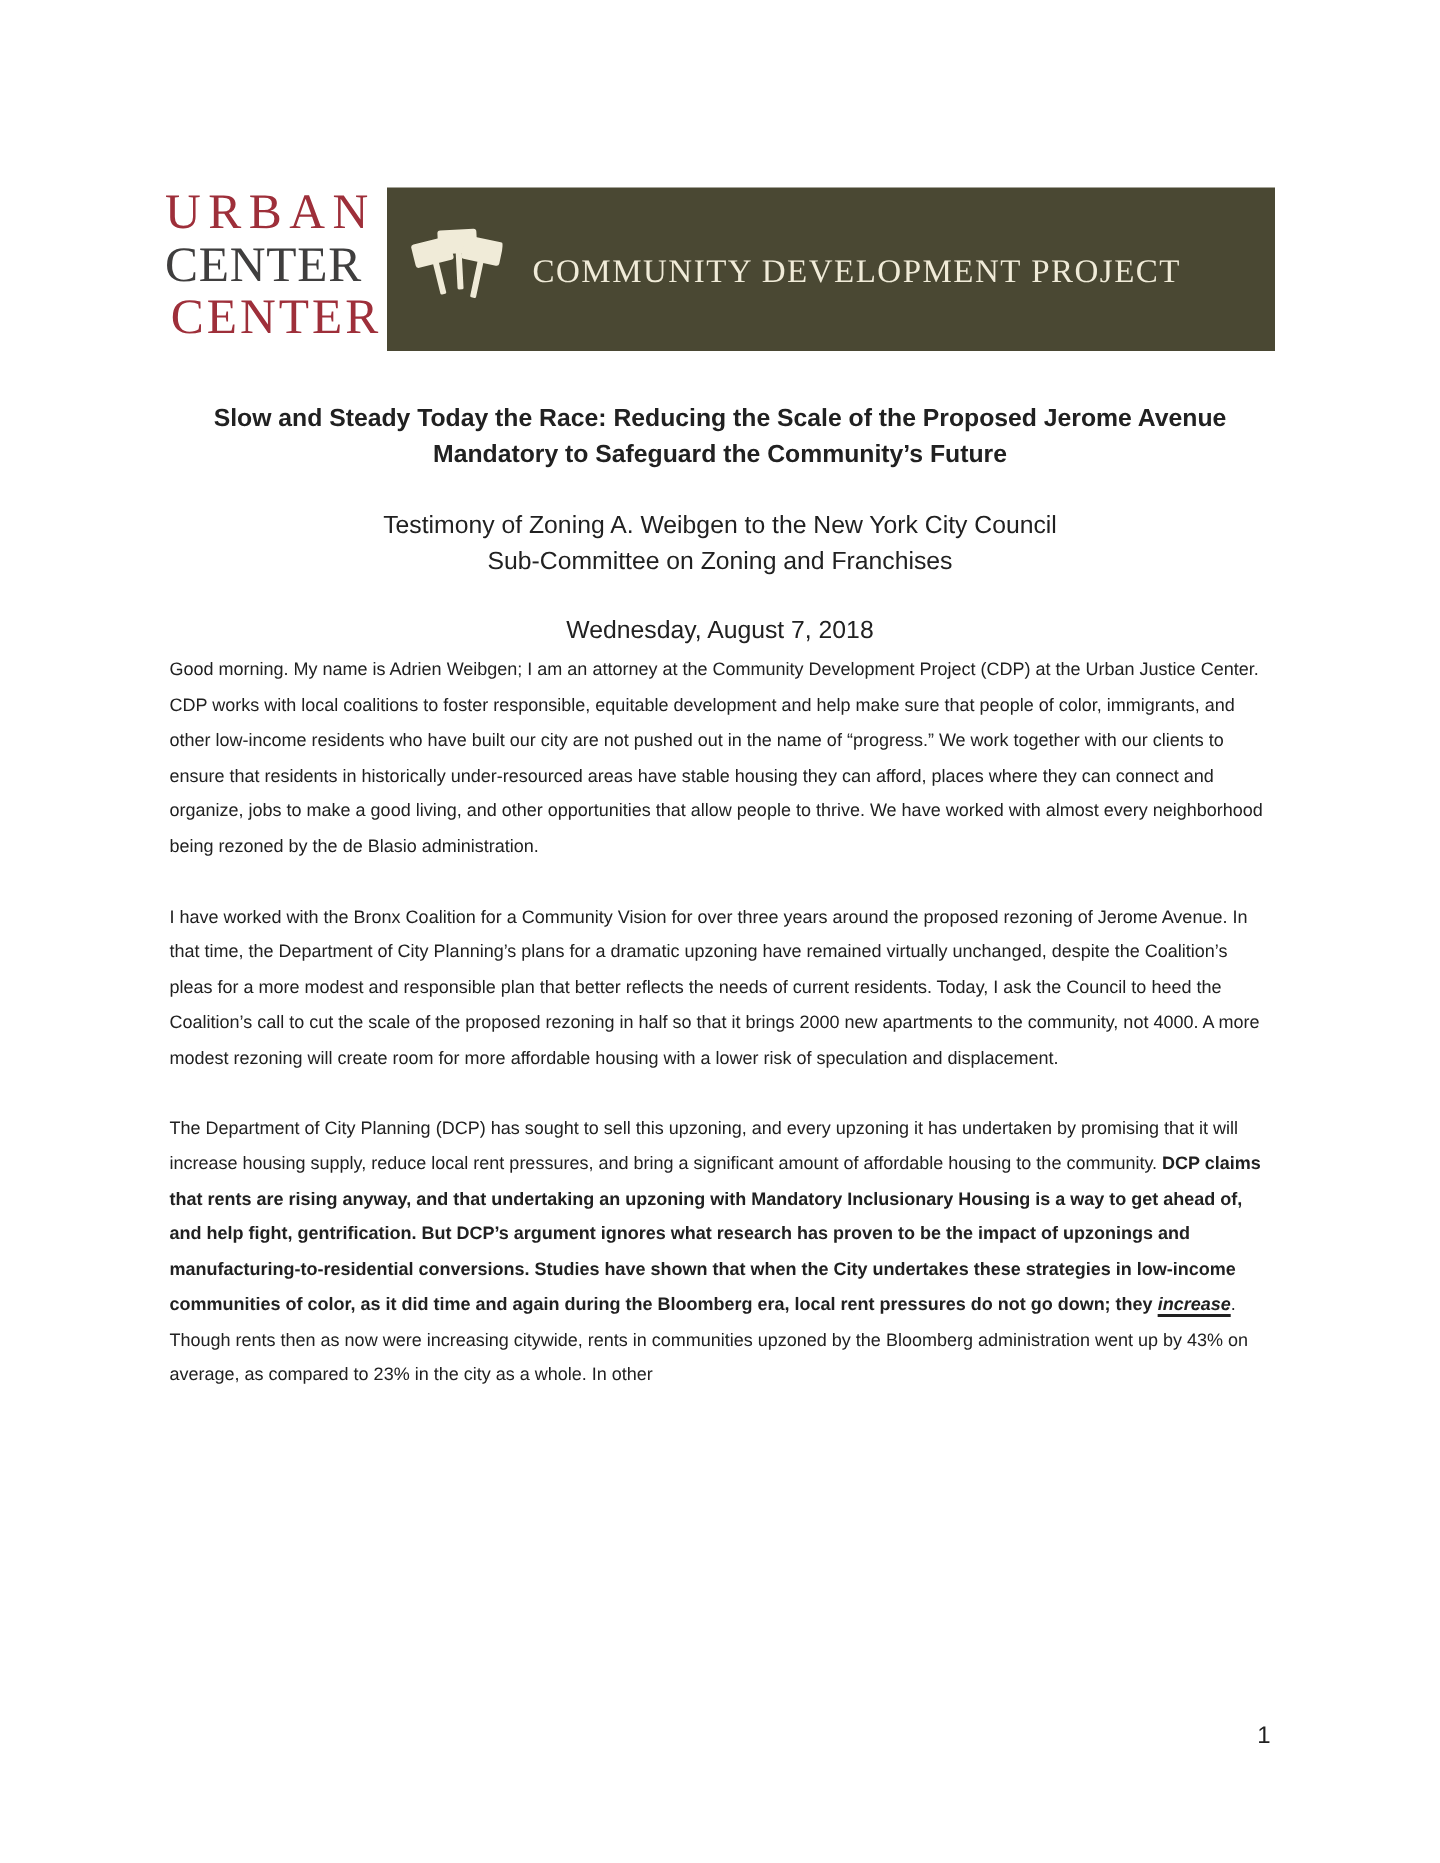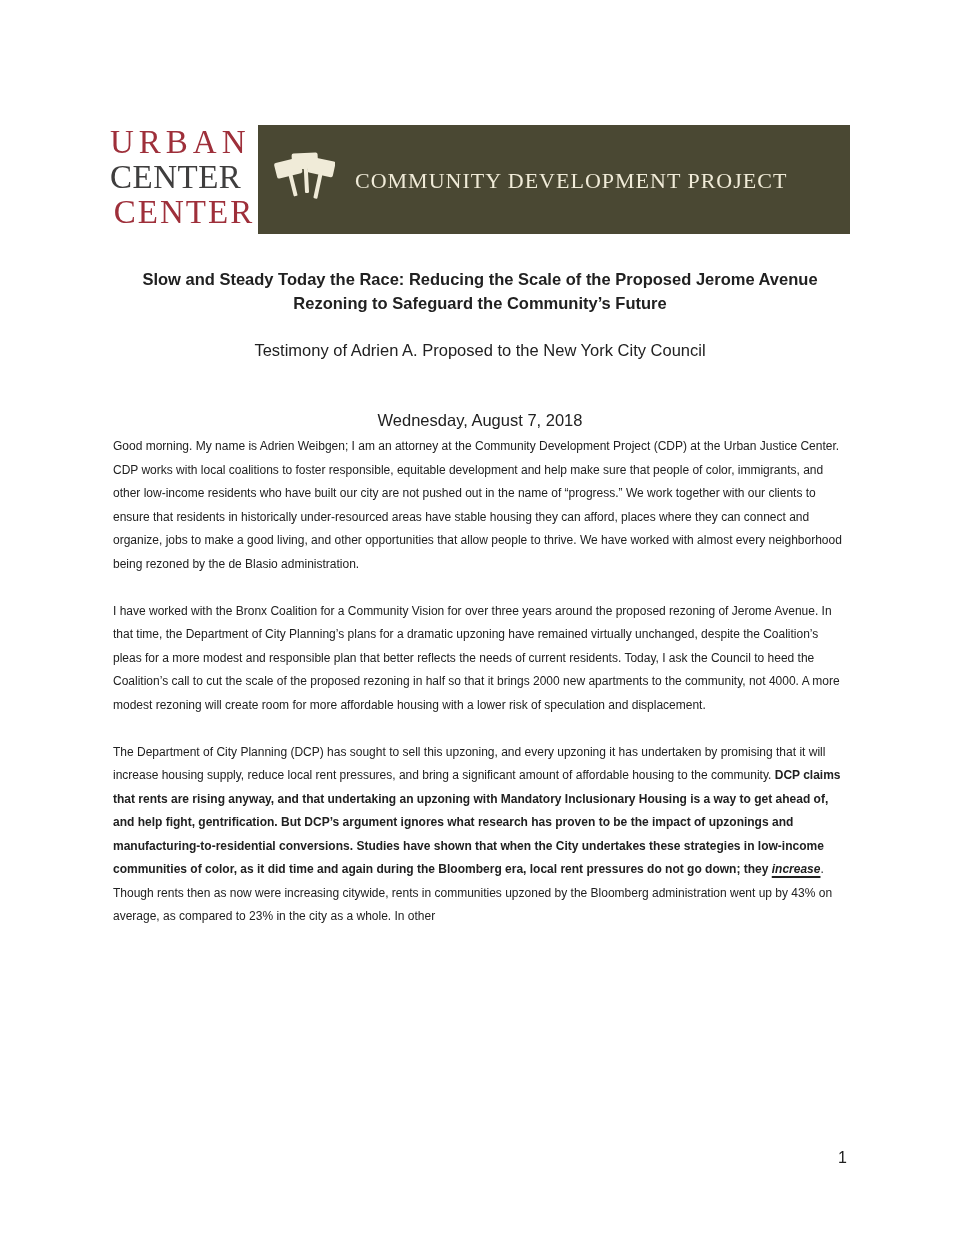--- a/index.html
+++ b/index.html
@@ -93,25 +93,26 @@
             <rect x="46.5" y="23" width="4" height="25" rx="1"></rect>
           </g>
         </svg>
       </span>
       <span class="banner-text">COMMUNITY DEVELOPMENT PROJECT</span>
     </div>
   </header>
 
   <div class="doc-title">
     <div>Slow and Steady Today the Race: Reducing the Scale of the Proposed Jerome Avenue</div>
-    <div>Rezoning to Safeguard the Community’s Future</div>
+    <div>Mandatory to Safeguard the Community’s Future</div>
   </div>
 
   <div class="doc-subtitle">
-    <div>Testimony of Adrien A. Proposed to the New York City Council</div>
+    <div>Testimony of Zoning A. Weibgen to the New York City Council</div>
+    <div>Sub-Committee on Zoning and Franchises</div>
   </div>
 
   <div class="doc-date">Wednesday, August 7, 2018</div>
 
   <main class="doc-body">
       <p class="para"><span class="run-regular">Good morning. My name is Adrien Weibgen; I am an attorney at the Community Development Project (CDP) at the Urban Justice Center. CDP works with local coalitions to foster responsible, equitable development and help make sure that people of color, immigrants, and other low-income residents who have built our city are not pushed out in the name of “progress.” We work together with our clients to ensure that residents in historically under-resourced areas have stable housing they can afford, places where they can connect and organize, jobs to make a good living, and other opportunities that allow people to thrive. We have worked with almost every neighborhood being rezoned by the de Blasio administration.</span></p>
       <p class="para"><span class="run-regular">I have worked with the Bronx Coalition for a Community Vision for over three years around the proposed rezoning of Jerome Avenue. In that time, the Department of City Planning’s plans for a dramatic upzoning have remained virtually unchanged, despite the Coalition’s pleas for a more modest and responsible plan that better reflects the needs of current residents. Today, I ask the Council to heed the Coalition’s call to cut the scale of the proposed rezoning in half so that it brings 2000 new apartments to the community, not 4000. A more modest rezoning will create room for more affordable housing with a lower risk of speculation and displacement.</span></p>
       <p class="para"><span class="run-regular">The Department of City Planning (DCP) has sought to sell this upzoning, and every upzoning it has undertaken by promising that it will increase housing supply, reduce local rent pressures, and bring a significant amount of affordable housing to the community. </span><span class="run-bold-underline">DCP claims that rents are rising anyway, and that undertaking an upzoning with Mandatory Inclusionary Housing is a way to get ahead of, and help fight, gentrification. But DCP’s argument ignores what research has proven to be the impact of upzonings and manufacturing-to-residential conversions. Studies have shown that when the City undertakes these strategies in low-income communities of color, as it did time and again during the Bloomberg era, local rent pressures do not go down; they </span><span class="run-bold-italic-underline">increase</span><span class="run-regular">. Though rents then as now were increasing citywide, rents in communities upzoned by the Bloomberg administration went up by 43% on average, as compared to 23% in the city as a whole. In other</span></p>
     </main>
 

